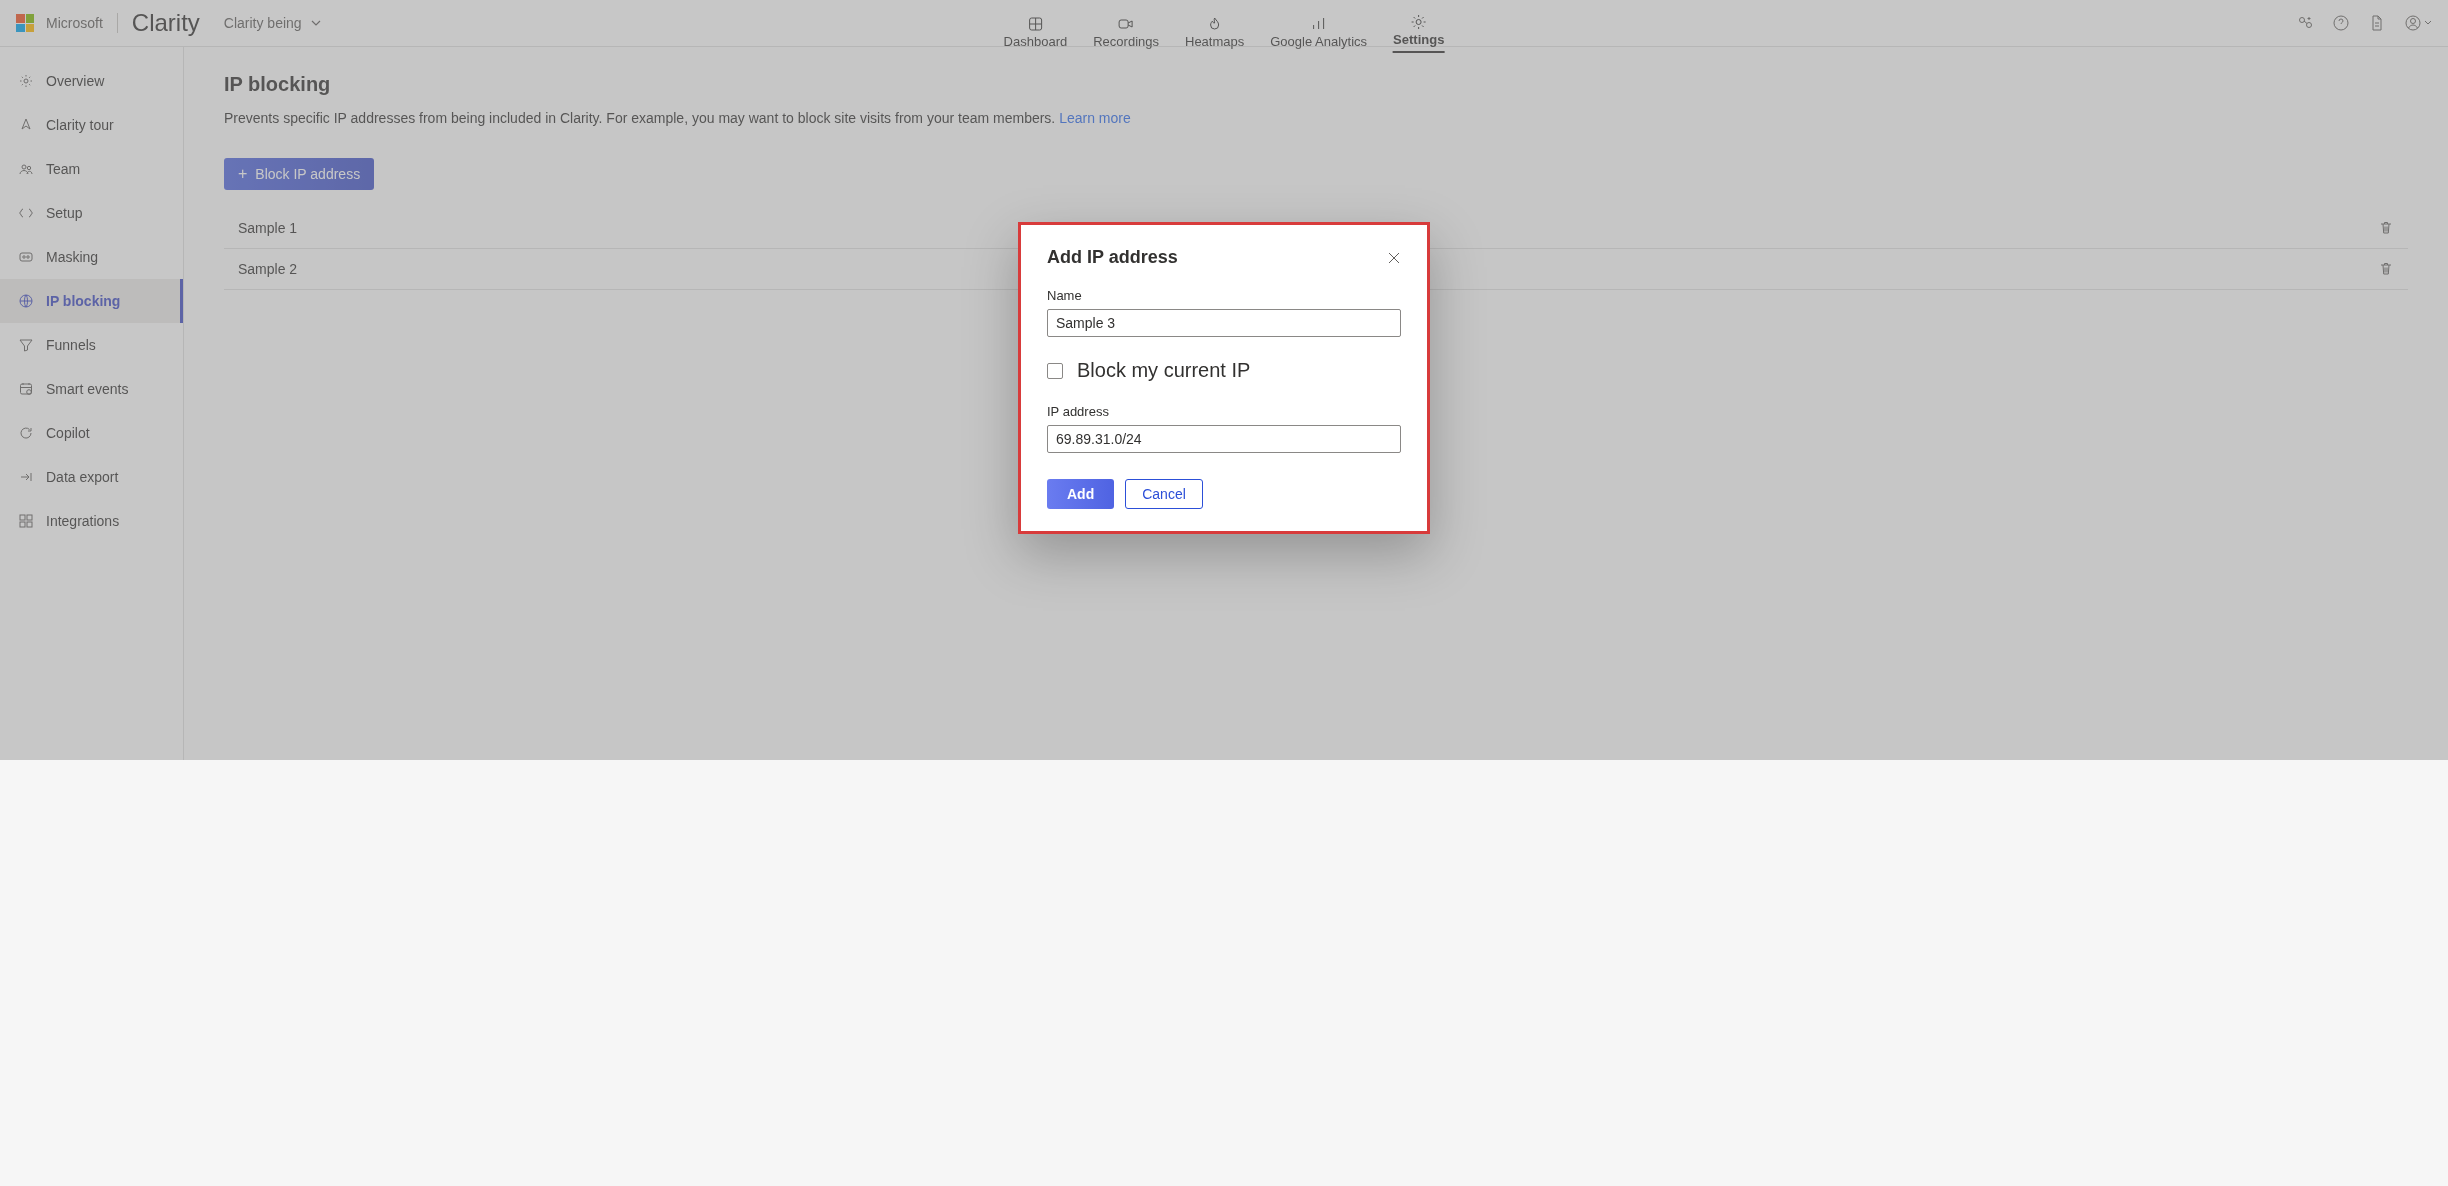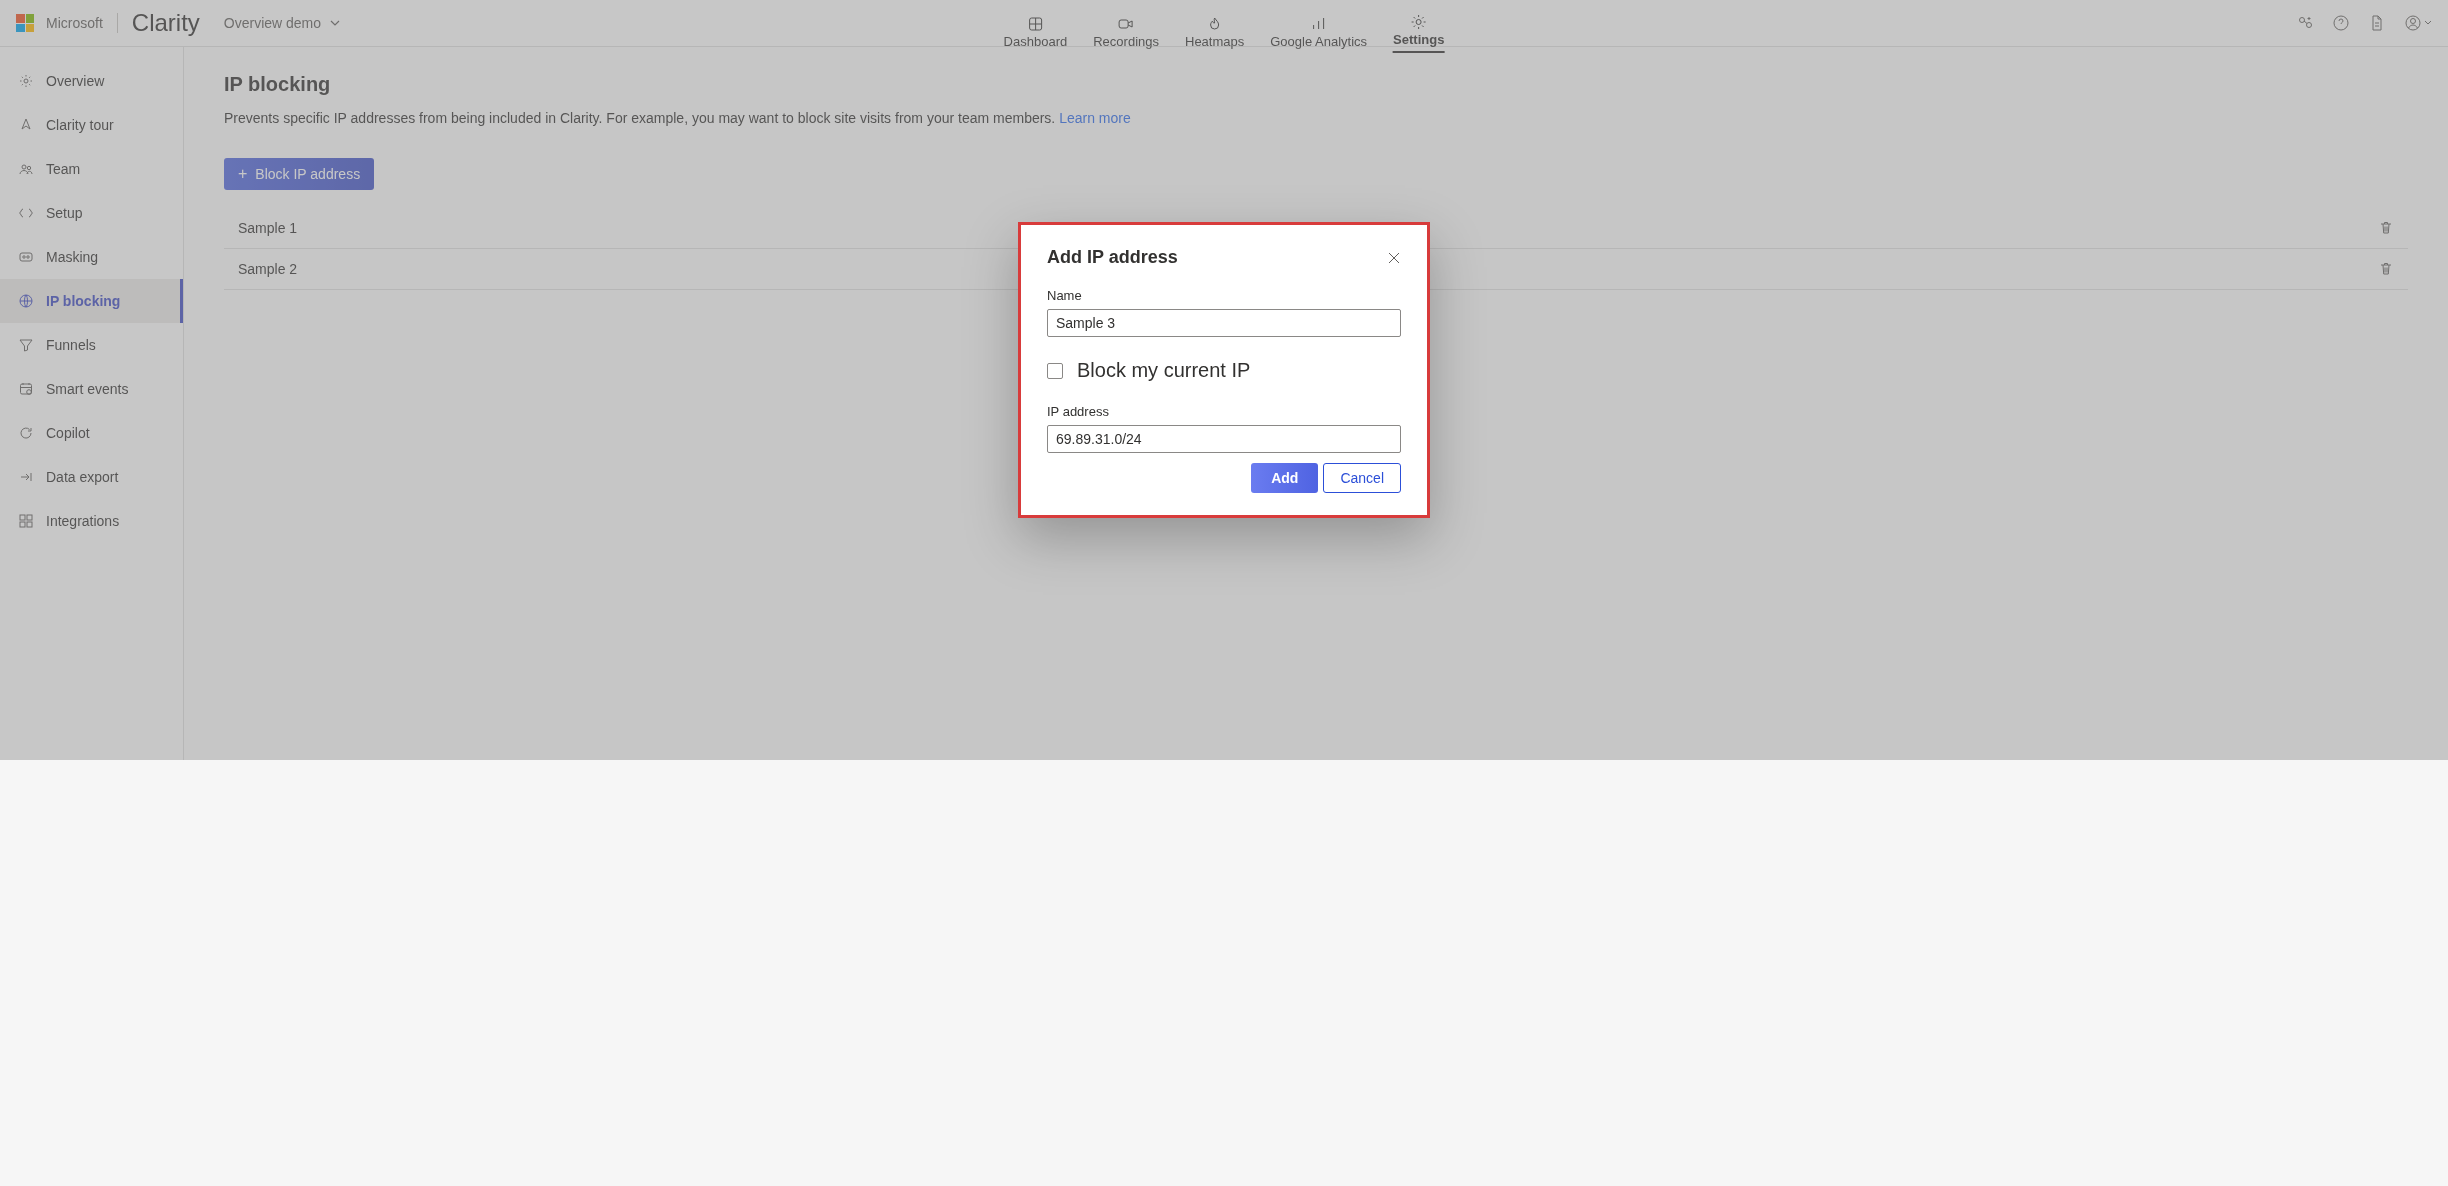--- a/index.html
+++ b/index.html
@@ -51,21 +51,21 @@
   .modal-wrap { position:absolute; top: 222px; left: 50%; transform: translateX(-50%); }
   .modal { width: 412px; background: #fff; border: 3px solid #d83b3b; box-shadow: 0 20px 50px rgba(0,0,0,.25); padding: 22px 26px; }
   .modal-head { display:flex; align-items:center; justify-content:space-between; margin-bottom: 20px; }
   .modal-title { font-size: 18px; font-weight: 600; color:#323130; }
   .modal-close { cursor:pointer; color:#605e5c; font-size:14px; }
   .field-label { font-size: 13px; font-weight: 500; margin-bottom: 6px; color:#323130; }
   .field-input { width: 100%; border: 1px solid #8a8886; border-radius: 2px; padding: 5px 8px; font-size: 14px; color:#323130; }
   .check-row { display:flex; align-items:center; gap: 14px; margin: 22px 0; }
   .chk { width: 16px; height:16px; border:1px solid #8a8886; border-radius:2px; cursor:pointer; }
   .chk-label { font-size: 20px; color:#323130; }
-  .modal-actions { display:flex; justify-content:flex-end; gap: 5px; margin-top: 10px; }
+  .modal-actions { display:flex; gap: 11px; margin-top: 26px; }
   .btn-add { background: linear-gradient(90deg,#6a7cf0,#4f63e2); color:#fff; border:none; border-radius:3px; padding: 7px 20px; font-size:14px; font-weight:600; cursor:pointer; }
   .btn-cancel { background:#fff; color:#2c4fd8; border:1px solid #2c4fd8; border-radius:3px; padding: 6px 16px; font-size:14px; cursor:pointer; }
 
   svg { display:block; }
 </style>
 </head>
 <body>
 
 <div class="app">
 
@@ -75,21 +75,21 @@
         <span class="r"></span>
           <span class="g"></span>
           <span class="b"></span>
           <span class="y"></span>
       </div>
       <span class="brand-text">Microsoft</span>
     </div>
     <div class="divider"></div>
     <div class="product">Clarity</div>
     <div class="project-select">
-      <span>Overview demo</span>
+      <span>Clarity being</span>
       <span>
         <svg width="12" height="12" viewBox="0 0 12 12">
             <path d="M2 4l4 4 4-4" fill="none" stroke="#605e5c" stroke-width="1.2"></path>
           </svg>
       </span>
     </div>
 
     <div class="tabs">
       <div class="tab">
         <span class="ticon">

